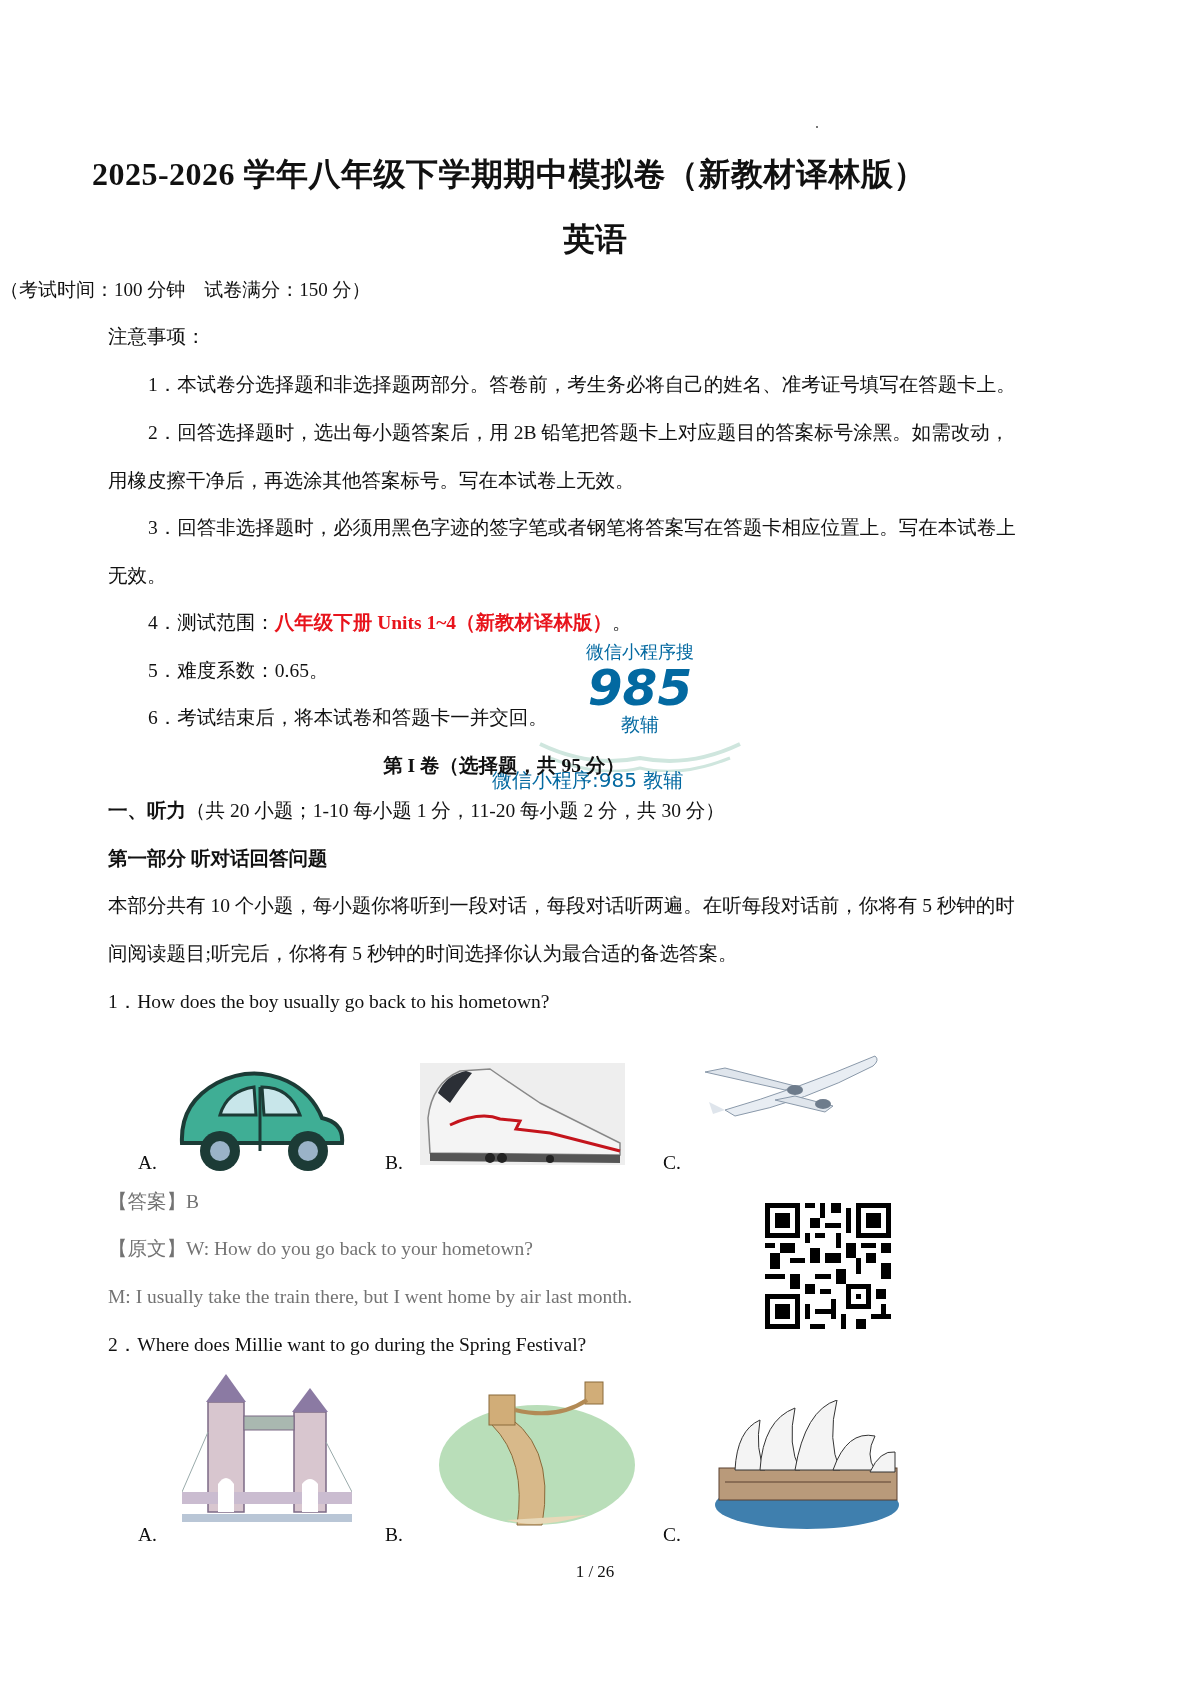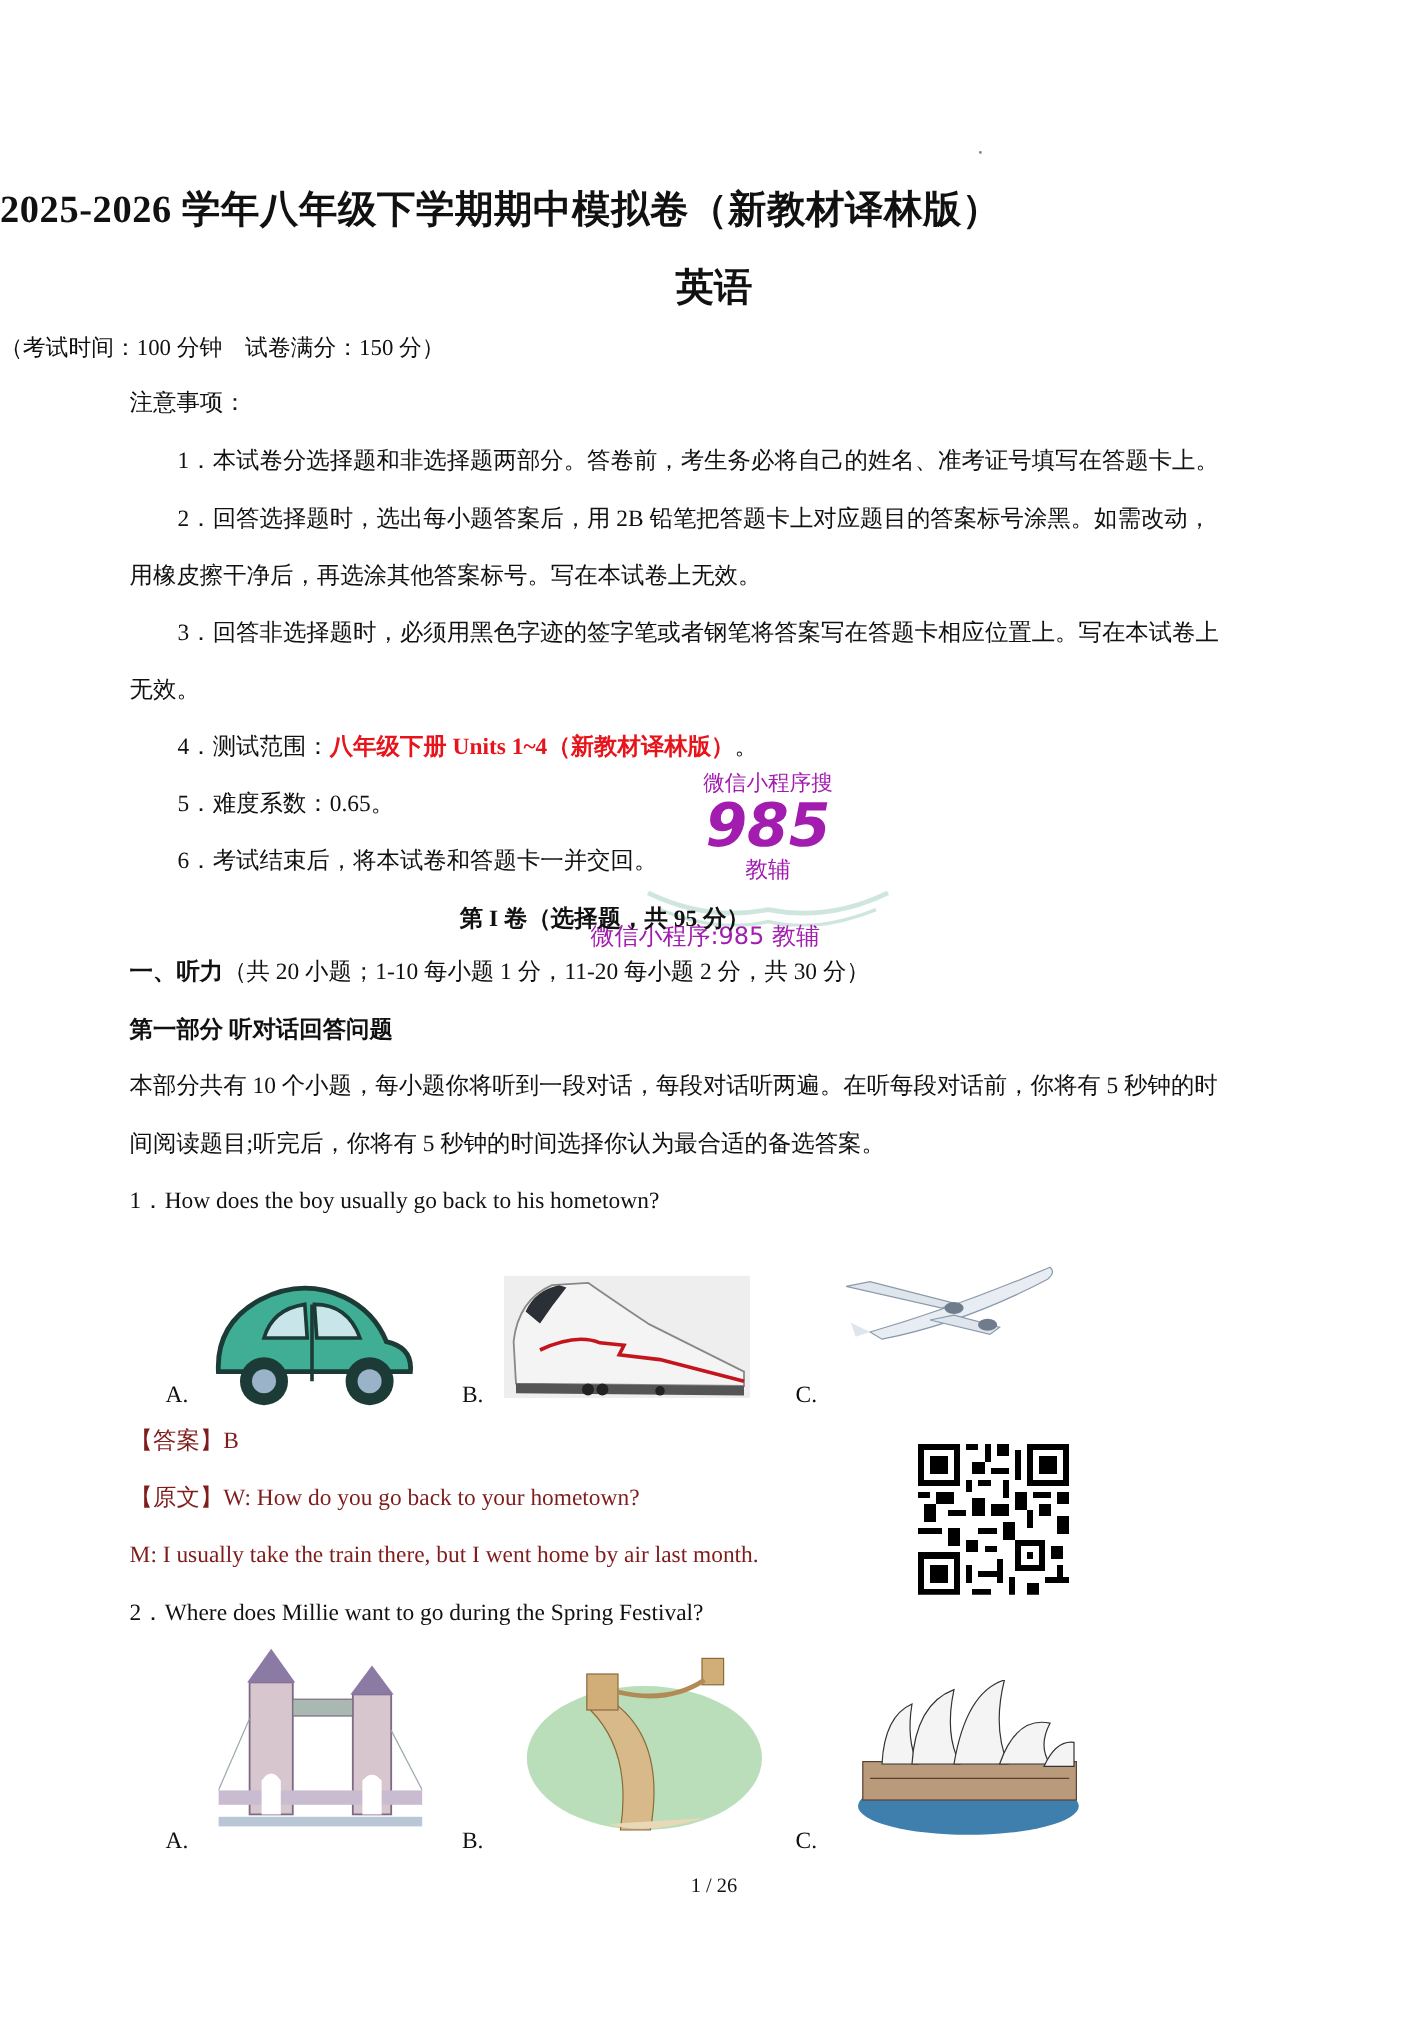--- a/index.html
+++ b/index.html
@@ -1,31 +1,31 @@
 <!DOCTYPE html>
 <html><head>
 <meta charset="utf-8">
 <style>
   html, body { margin: 0; padding: 0; background: #ffffff; }
   body { width: 1190px; height: 1683px; position: relative; overflow: hidden;
          font-family: "Liberation Serif", "DejaVu Serif", serif; color: #111; }
   .abs { position: absolute; white-space: nowrap; }
-  .title { left: 0; width: 1018px; top: 153px; font-size: 32px; font-weight: bold; letter-spacing: 0.5px; }
+  .title { left: 0; width: 1018px; text-align: center; top: 153px; font-size: 32px; font-weight: bold; letter-spacing: 0.5px; }
   .subject { left: 0; width: 1190px; text-align: center; top: 218px; font-size: 32px; font-weight: bold; }
   .examinfo { left: 0; width: 1190px; text-align: left; top: 277px; font-size: 19px; }
   .body-text { font-size: 19.5px; line-height: 24px; }
   .indent { left: 148px; }
   .left { left: 108px; }
-  .red { color: #7f1d1d; }
+  .red { color: #737373; }
   .red-bold { color: #e8141c; font-weight: bold; }
   .bold { font-weight: bold; }
   .section-center { left: 0; width: 1008px; text-align: center; font-size: 19.5px; font-weight: bold; }
   .pic { position: absolute; }
   .opt { font-size: 19.5px; }
-  .watermark { position: absolute; color: #a21caf; font-family: "DejaVu Sans", sans-serif; pointer-events: none; }
+  .watermark { position: absolute; color: #0369a1; font-family: "DejaVu Sans", sans-serif; pointer-events: none; }
   .pagenum { left: 0; width: 1190px; text-align: center; top: 1562px; font-size: 17px; }
   .qr { position: absolute; left: 762px; top: 1203px; width: 132px; height: 126px; }
 </style>
 </head>
 <body>
 
 <div class="watermark" style="left:540px; top:640px; width:200px; text-align:center;">
   <div style="font-size:18px;">微信小程序搜</div>
   <div style="font-size:50px; font-weight:bold; font-style:italic; line-height:48px;">985</div>
   <div style="font-size:19px;">教辅</div>

